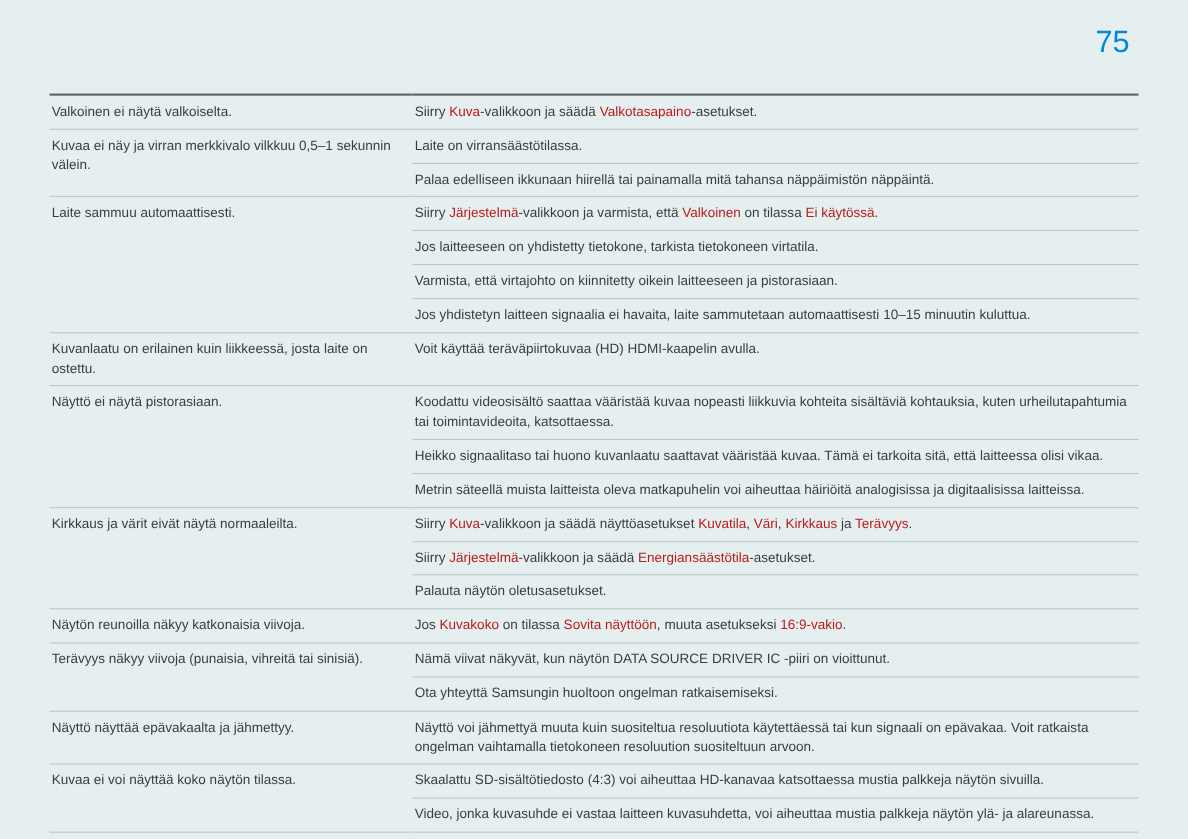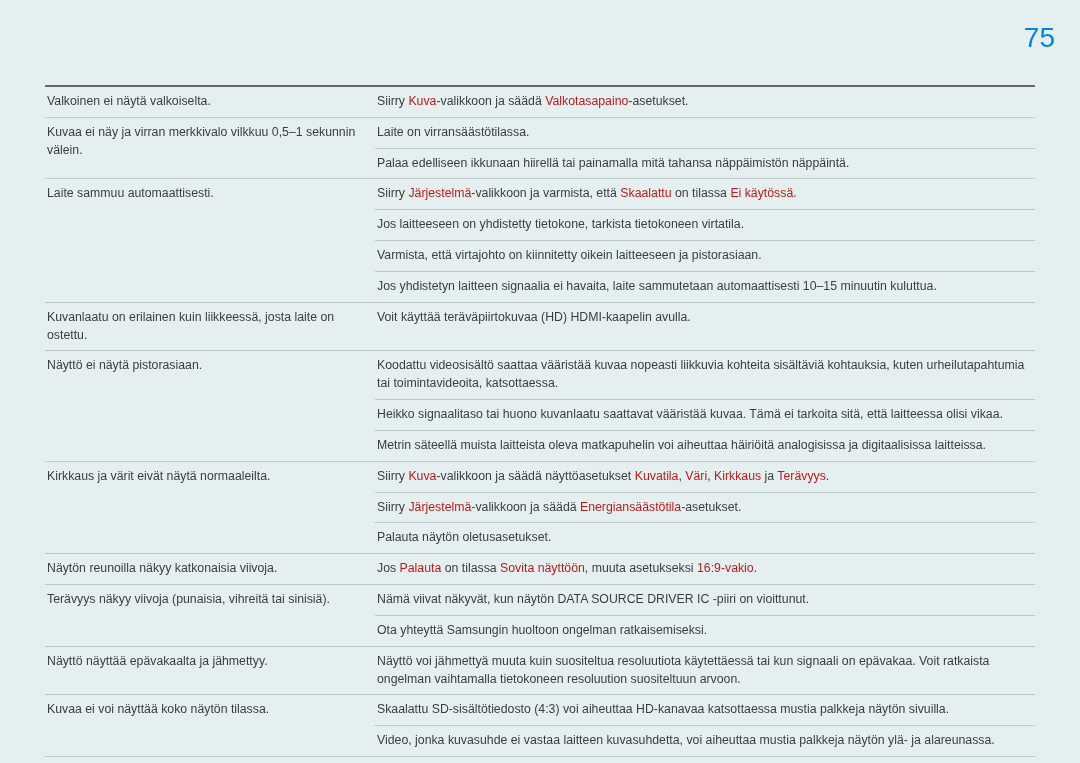--- a/index.html
+++ b/index.html
@@ -14,21 +14,21 @@
   .page-wrap {
     padding: 30px 45px 40px 45px;
   }
   .breadcrumb {
     color: #0089d6;
     font-size: 13px;
     font-weight: 500;
   }
   .page-no {
     position: absolute;
-    top: 22px; right: 25px;
+    top: 22px; right: 53px;
     color: #0089d6;
     font-size: 28px;
     font-weight: 400;
   }
   table.tbl {
     width: 100%;
     border-collapse: collapse;
     margin-top: 55px;
     font-size: 12.3px;
     line-height: 1.45;
@@ -55,21 +55,21 @@
         </tr>
         <tr>
           <td class="col-issue" rowspan="2">Kuvaa ei näy ja virran merkkivalo vilkkuu 0,5–1 sekunnin välein.</td>
           <td>Laite on virransäästötilassa.</td>
         </tr>
         <tr>
           <td>Palaa edelliseen ikkunaan hiirellä tai painamalla mitä tahansa näppäimistön näppäintä.</td>
         </tr>
         <tr>
           <td class="col-issue" rowspan="4">Laite sammuu automaattisesti.</td>
-          <td>Siirry <span class="hl">Järjestelmä</span>-valikkoon ja varmista, että <span class="hl">Skaalattu</span> on tilassa <span class="hl">Ei käytössä</span>.</td>
+          <td>Siirry <span class="hl">Järjestelmä</span>-valikkoon ja varmista, että <span class="hl">Valkoinen</span> on tilassa <span class="hl">Ei käytössä</span>.</td>
         </tr>
         <tr>
           <td>Jos laitteeseen on yhdistetty tietokone, tarkista tietokoneen virtatila.</td>
         </tr>
         <tr>
           <td>Varmista, että virtajohto on kiinnitetty oikein laitteeseen ja pistorasiaan.</td>
         </tr>
         <tr>
           <td>Jos yhdistetyn laitteen signaalia ei havaita, laite sammutetaan automaattisesti 10–15 minuutin kuluttua.</td>
         </tr>
@@ -92,21 +92,21 @@
           <td>Siirry <span class="hl">Kuva</span>-valikkoon ja säädä näyttöasetukset <span class="hl">Kuvatila</span>, <span class="hl">Väri</span>, <span class="hl">Kirkkaus</span> ja <span class="hl">Terävyys</span>.</td>
         </tr>
         <tr>
           <td>Siirry <span class="hl">Järjestelmä</span>-valikkoon ja säädä <span class="hl">Energiansäästötila</span>-asetukset.</td>
         </tr>
         <tr>
           <td>Palauta näytön oletusasetukset.</td>
         </tr>
         <tr>
           <td class="col-issue" rowspan="1">Näytön reunoilla näkyy katkonaisia viivoja.</td>
-          <td>Jos <span class="hl">Palauta</span> on tilassa <span class="hl">Sovita näyttöön</span>, muuta asetukseksi <span class="hl">16:9-vakio</span>.</td>
+          <td>Jos <span class="hl">Kuvakoko</span> on tilassa <span class="hl">Sovita näyttöön</span>, muuta asetukseksi <span class="hl">16:9-vakio</span>.</td>
         </tr>
         <tr>
           <td class="col-issue" rowspan="2">Terävyys näkyy viivoja (punaisia, vihreitä tai sinisiä).</td>
           <td>Nämä viivat näkyvät, kun näytön DATA SOURCE DRIVER IC -piiri on vioittunut.</td>
         </tr>
         <tr>
           <td>Ota yhteyttä Samsungin huoltoon ongelman ratkaisemiseksi.</td>
         </tr>
         <tr>
           <td class="col-issue" rowspan="1">Näyttö näyttää epävakaalta ja jähmettyy.</td>

